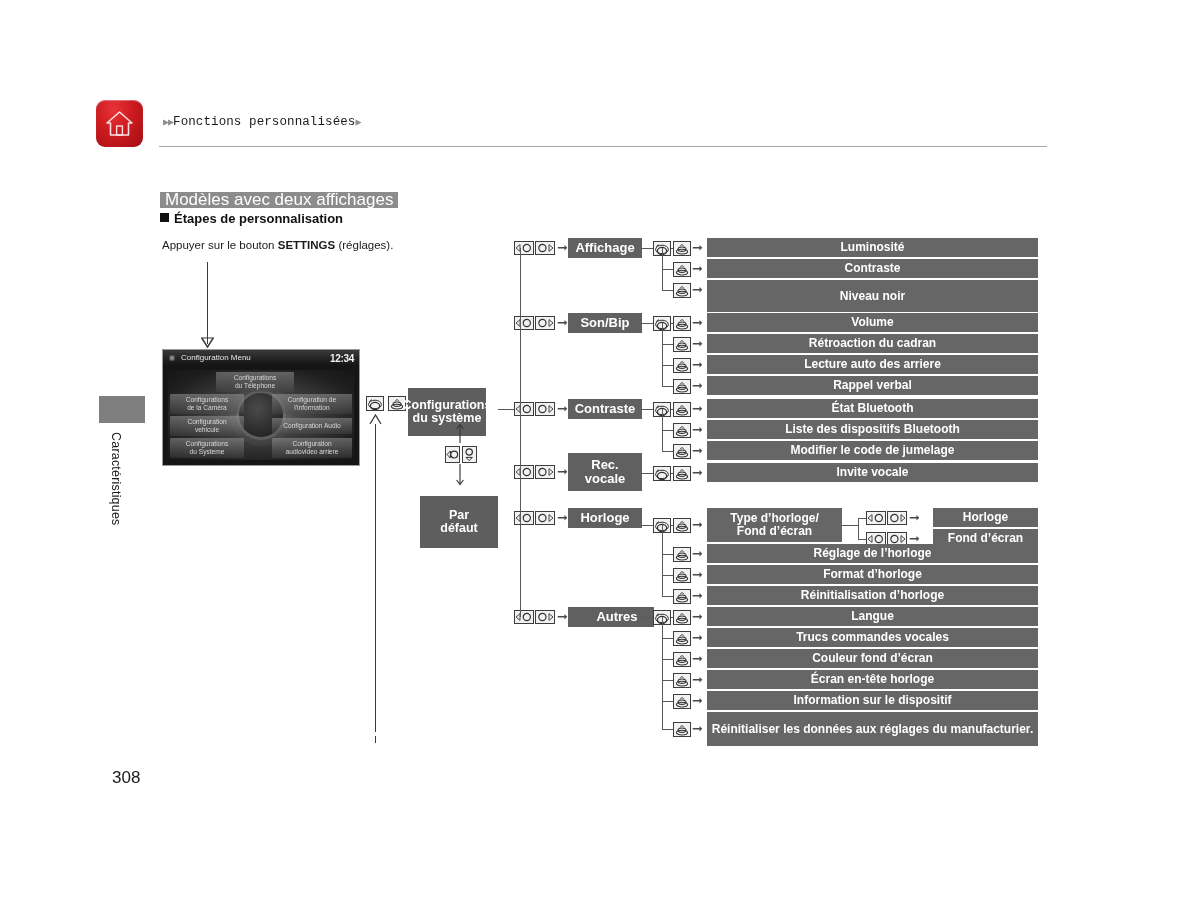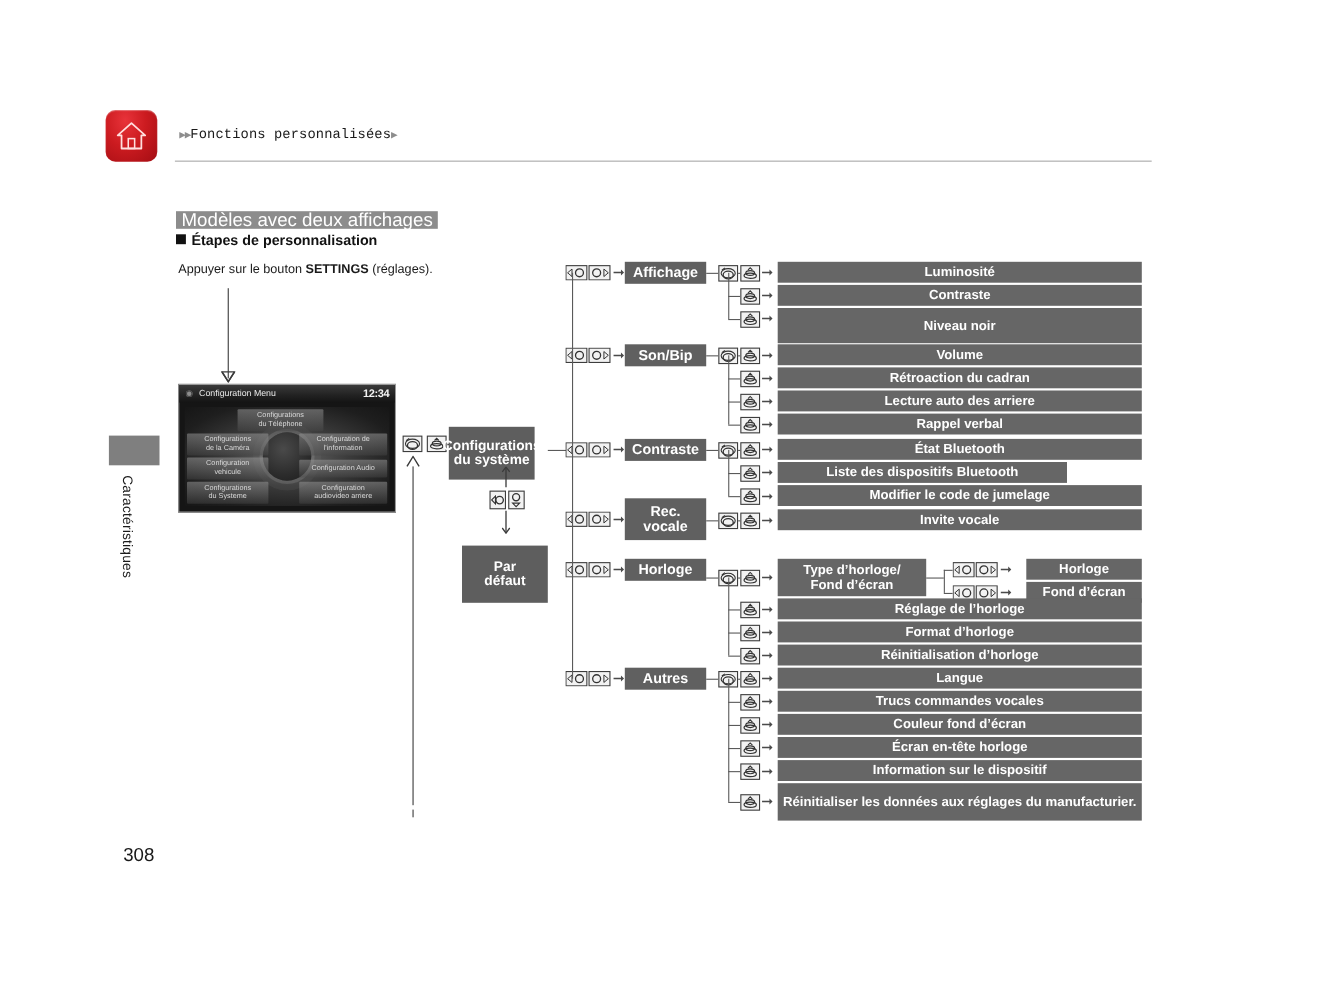--- a/index.html
+++ b/index.html
@@ -354,21 +354,21 @@
       <span class="arrowglyph" style="left: 692px; top: 401.5px;">➞</span>
       <div class="tree-line" style="left: 662px; top: 408.5px; width: 1px; height: 42px; background: rgb(90, 90, 90);"></div>
       <div class="box leaf" style="left: 707px; top: 399px; width: 331px; height: 19px; white-space: pre-line;">État Bluetooth</div>
       <div class="tree-line" style="left: 662px; top: 429.5px; width: 11px; height: 1px; background: rgb(90, 90, 90);"></div>
       <div class="icn" style="left: 673px; top: 422.5px; width: 18px; height: 15px;"><svg width="16" height="13" viewBox="0 0 16 13">
           <ellipse cx="8" cy="8.6" rx="5.6" ry="2.4" fill="none" stroke="#333" stroke-width="1.1"></ellipse>
           <ellipse cx="8" cy="6.2" rx="4" ry="2.2" fill="none" stroke="#333" stroke-width="1.1"></ellipse>
           <path d="M6 3.4 L8 1.4 L10 3.4" fill="none" stroke="#333" stroke-width="1"></path>
         </svg></div>
       <span class="arrowglyph" style="left: 692px; top: 422.5px;">➞</span>
-      <div class="box leaf" style="left: 707px; top: 420px; width: 263px; height: 19px; white-space: pre-line;">Liste des dispositifs Bluetooth</div>
+      <div class="box leaf" style="left: 707px; top: 420px; width: 331px; height: 19px; white-space: pre-line;">Liste des dispositifs Bluetooth</div>
       <div class="tree-line" style="left: 662px; top: 450.5px; width: 11px; height: 1px; background: rgb(90, 90, 90);"></div>
       <div class="icn" style="left: 673px; top: 443.5px; width: 18px; height: 15px;"><svg width="16" height="13" viewBox="0 0 16 13">
           <ellipse cx="8" cy="8.6" rx="5.6" ry="2.4" fill="none" stroke="#333" stroke-width="1.1"></ellipse>
           <ellipse cx="8" cy="6.2" rx="4" ry="2.2" fill="none" stroke="#333" stroke-width="1.1"></ellipse>
           <path d="M6 3.4 L8 1.4 L10 3.4" fill="none" stroke="#333" stroke-width="1"></path>
         </svg></div>
       <span class="arrowglyph" style="left: 692px; top: 443.5px;">➞</span>
       <div class="box leaf" style="left: 707px; top: 441px; width: 331px; height: 19px; white-space: pre-line;">Modifier le code de jumelage</div>
       <div class="tree-line" style="left: 520px; top: 472px; width: 0px; height: 1px; background: rgb(90, 90, 90);"></div>
       <div class="icn" style="left: 514px; top: 465px; width: 42px; height: 14px; border: none; background: none;"><svg width="42" height="14" viewBox="0 0 42 14">
@@ -474,21 +474,21 @@
       <div class="tree-line" style="left: 520px; top: 617px; width: 0px; height: 1px; background: rgb(90, 90, 90);"></div>
       <div class="icn" style="left: 514px; top: 610px; width: 42px; height: 14px; border: none; background: none;"><svg width="42" height="14" viewBox="0 0 42 14">
       <rect x="0.5" y="0.5" width="19" height="13" fill="#f2f2f2" stroke="#3d3d3d"></rect>
       <path d="M2 7 L6 3.6 L6 10.4 Z" fill="none" stroke="#333" stroke-width=".9"></path>
       <circle cx="12.8" cy="7" r="3.6" fill="none" stroke="#333" stroke-width="1.2"></circle>
       <rect x="21.5" y="0.5" width="19" height="13" fill="#f2f2f2" stroke="#3d3d3d"></rect>
       <circle cx="28.4" cy="7" r="3.6" fill="none" stroke="#333" stroke-width="1.2"></circle>
       <path d="M39 7 L35 3.6 L35 10.4 Z" fill="none" stroke="#333" stroke-width=".9"></path>
     </svg></div>
       <span class="arrowglyph" style="left: 557px; top: 610px;">➞</span>
-      <div class="box cat" style="left: 568px; top: 607px; width: 74px; height: 20px; white-space: pre-line;">Autres</div>
+      <div class="box cat" style="left: 568px; top: 607px; width: 74px; height: 20px; white-space: pre-line; padding-left: 12px;">Autres</div>
       <div class="tree-line" style="left: 642px; top: 616.5px; width: 11px; height: 1px; background: rgb(90, 90, 90);"></div>
       <div class="icn" style="left: 653px; top: 609.5px; width: 18px; height: 15px;"><svg width="16" height="13" viewBox="0 0 16 13">
           <ellipse cx="8" cy="8" rx="4.6" ry="3.6" fill="none" stroke="#333" stroke-width="1.2"></ellipse>
           <ellipse cx="8" cy="6.4" rx="6.4" ry="4.2" fill="none" stroke="#333" stroke-width="1"></ellipse>
           <path d="M2.2 3.6 L5 1.6" stroke="#333" stroke-width="1"></path>
         </svg></div>
       <div class="tree-line" style="left: 671px; top: 616.5px; width: 2px; height: 1px; background: rgb(90, 90, 90);"></div>
       <div class="icn" style="left: 673px; top: 609.5px; width: 18px; height: 15px;"><svg width="16" height="13" viewBox="0 0 16 13">
           <ellipse cx="8" cy="8.6" rx="5.6" ry="2.4" fill="none" stroke="#333" stroke-width="1.1"></ellipse>
           <ellipse cx="8" cy="6.2" rx="4" ry="2.2" fill="none" stroke="#333" stroke-width="1.1"></ellipse>

